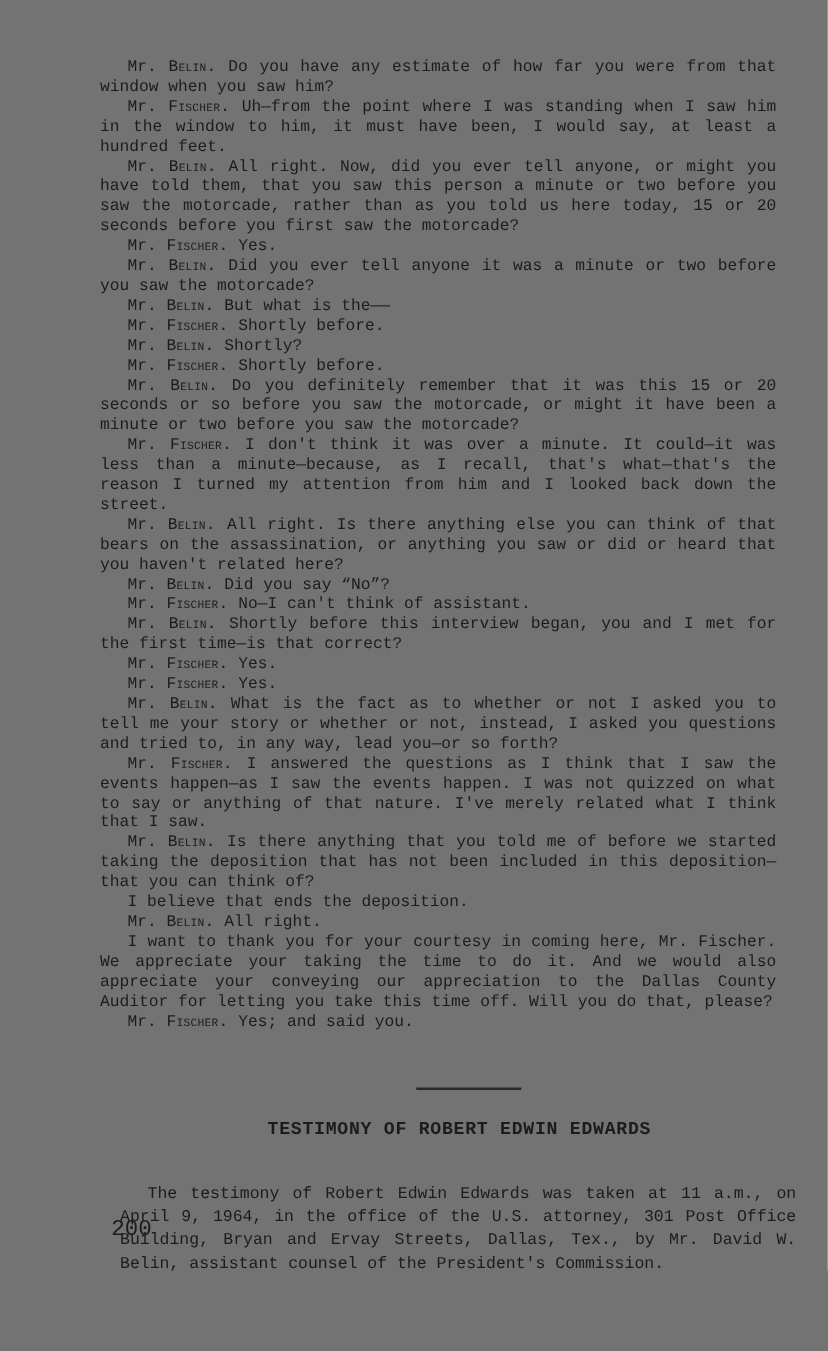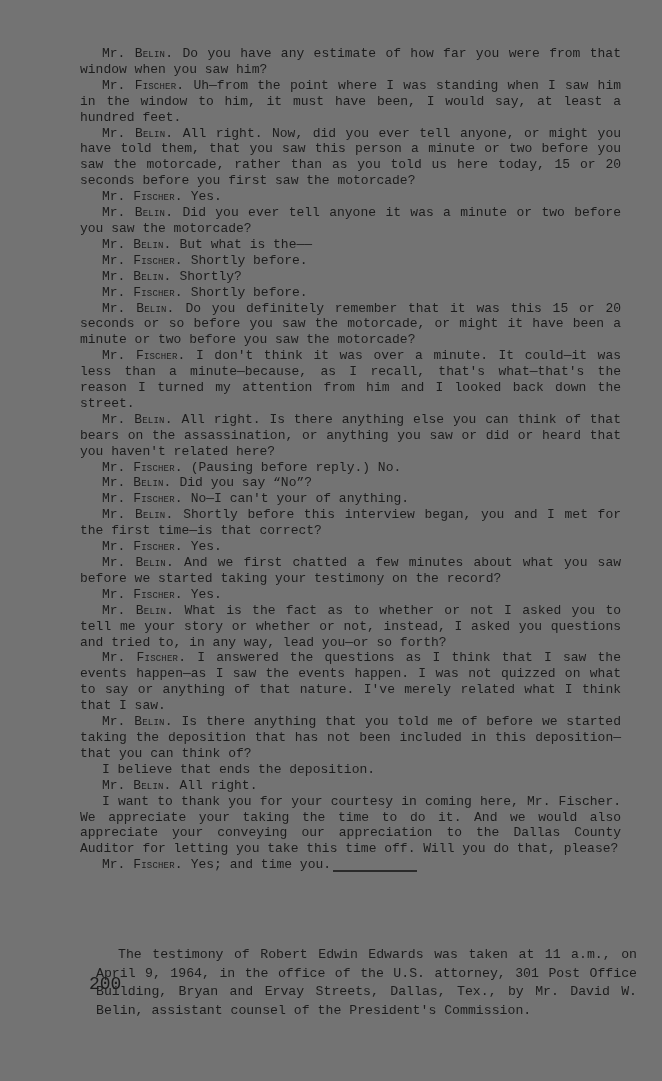--- a/index.html
+++ b/index.html
@@ -93,46 +93,45 @@
   <p class="line"><span><span>Mr.&nbsp;</span><span class="sc">Belin.</span></span> <span>Shortly?</span></p>
 
   <p class="line"><span><span>Mr.&nbsp;</span><span class="sc">Fischer.</span></span> <span>Shortly before.</span></p>
 
   <p class="line"><span><span>Mr.&nbsp;</span><span class="sc">Belin.</span></span> <span>Do you definitely remember that it was this 15 or 20 seconds or so before you saw the motorcade, or might it have been a minute or two before you saw the motorcade?</span></p>
 
   <p class="line"><span><span>Mr.&nbsp;</span><span class="sc">Fischer.</span></span> <span>I don't think it was over a minute.  It could—it was less than a minute—because, as I recall, that's what—that's the reason I turned my attention from him and I looked back down the street.</span></p>
 
   <p class="line"><span><span>Mr.&nbsp;</span><span class="sc">Belin.</span></span> <span>All right.  Is there anything else you can think of that bears on the assassination, or anything you saw or did or heard that you haven't related here?</span></p>
 
-  <p class="line"><span><span>Mr.&nbsp;</span><span class="sc">Fischer.</span></span> <span>(Pausing before reply.)  No.</span></p>
 
   <p class="line"><span><span>Mr.&nbsp;</span><span class="sc">Belin.</span></span> <span>Did you say “No”?</span></p>
 
-  <p class="line"><span><span>Mr.&nbsp;</span><span class="sc">Fischer.</span></span> <span>No—I can't your of anything.</span></p>
+  <p class="line"><span><span>Mr.&nbsp;</span><span class="sc">Fischer.</span></span> <span>No—I can't think of assistant.</span></p>
 
   <p class="line"><span><span>Mr.&nbsp;</span><span class="sc">Belin.</span></span> <span>Shortly before this interview began, you and I met for the first time—is that correct?</span></p>
 
   <p class="line"><span><span>Mr.&nbsp;</span><span class="sc">Fischer.</span></span> <span>Yes.</span></p>
 
-  <p class="line"><span><span>Mr.&nbsp;</span><span class="sc">Belin.</span></span> <span>And we first chatted a few minutes about what you saw before we started taking your testimony on the record?</span></p>
 
   <p class="line"><span><span>Mr.&nbsp;</span><span class="sc">Fischer.</span></span> <span>Yes.</span></p>
 
   <p class="line"><span><span>Mr.&nbsp;</span><span class="sc">Belin.</span></span> <span>What is the fact as to whether or not I asked you to tell me your story or whether or not, instead, I asked you questions and tried to, in any way, lead you—or so forth?</span></p>
 
   <p class="line"><span><span>Mr.&nbsp;</span><span class="sc">Fischer.</span></span> <span>I answered the questions as I think that I saw the events happen—as I saw the events happen.  I was not quizzed on what to say or anything of that nature.  I've merely related what I think that I saw.</span></p>
 
   <p class="line"><span><span>Mr.&nbsp;</span><span class="sc">Belin.</span></span> <span>Is there anything that you told me of before we started taking the deposition that has not been included in this deposition—that you can think of?</span></p>
 
 
   <p class="line"><span>I believe that ends the deposition.</span></p>
 
   <p class="line"><span><span>Mr.&nbsp;</span><span class="sc">Belin.</span></span> <span>All right.</span></p>
 
   <p class="line"><span>I want to thank you for your courtesy in coming here, Mr. Fischer.  We appreciate your taking the time to do it.  And we would also appreciate your conveying our appreciation to the Dallas County Auditor for letting you take this time off.  Will you do that, please?</span></p>
 
-  <p class="line"><span><span>Mr.&nbsp;</span><span class="sc">Fischer.</span></span> <span>Yes; and time you.</span></p>
+  <p class="line"><span><span>Mr.&nbsp;</span><span class="sc">Fischer.</span></span> <span>Yes; and said you.</span></p>
 </div>
   </div>
   <div class="divider"></div>
+  <h1 class="heading">TESTIMONY OF ROBERT EDWIN EDWARDS</h1>
   <p class="intro">The testimony of Robert Edwin Edwards was taken at 11 a.m., on April 9, 1964, in the office of the U.S. attorney, 301 Post Office Building, Bryan and Ervay Streets, Dallas, Tex., by Mr. David W. Belin, assistant counsel of the President's Commission.</p>
   <div class="page-number">200</div>
 </div>
 
 </body></html>

